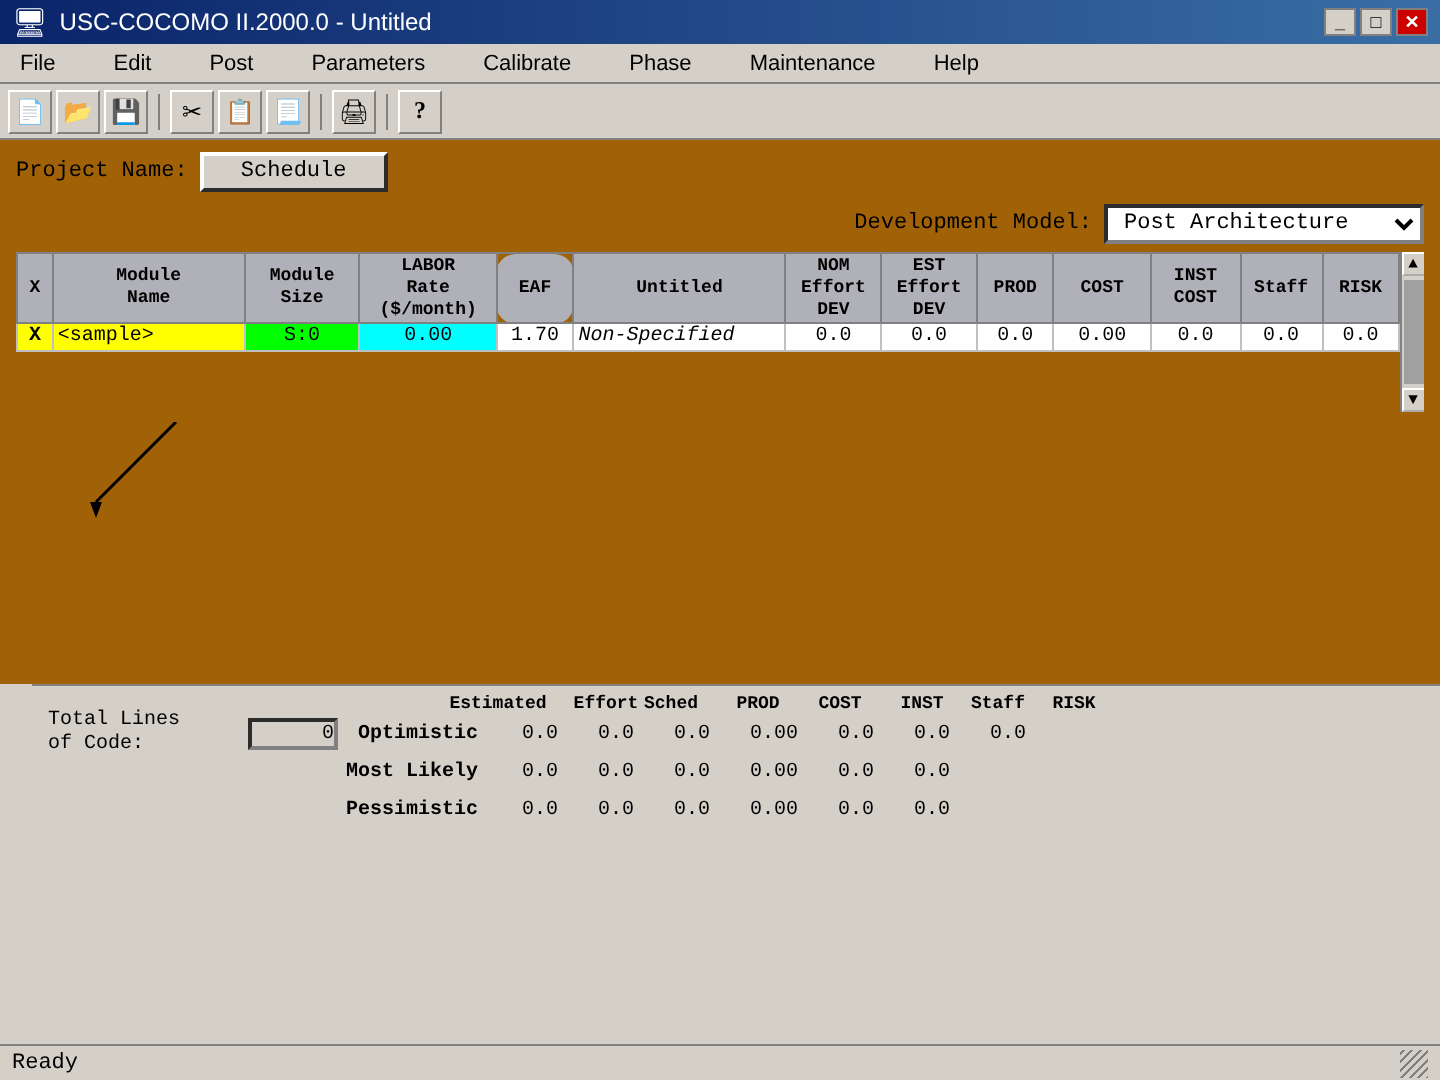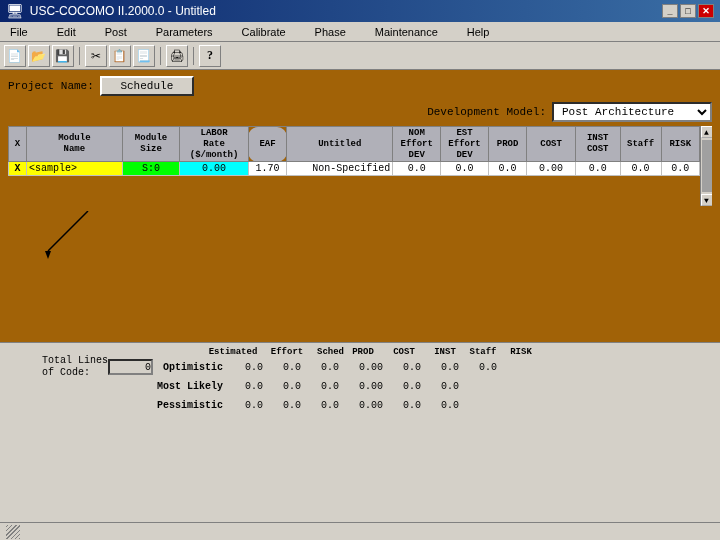--- a/index.html
+++ b/index.html
@@ -253,20 +253,21 @@
       font-size: 13px;
       line-height: 1.5;
       z-index: 10;
     }
 
     
     .bottom-area {
       background: #d4d0c8;
       padding: 4px 8px;
       margin-top: 2px;
+      margin-left: 16px;
     }
 
     
     .status-bar {
       background: #d4d0c8;
       border-top: 1px solid #808080;
       height: 18px;
       display: flex;
       align-items: center;
       padding: 0 6px;
@@ -376,21 +377,21 @@
           <th style="width:30px;">RISK</th>
         </tr>
       </thead>
       <tbody>
         <tr>
           <td>X</td>
           <td style="text-align:left;">&lt;sample&gt;</td>
           <td>S:0</td>
           <td>0.00</td>
           <td>1.70</td>
-          <td style="text-align:right;">Non-Specified</td>
+          <td style="text-align:left;font-style:italic;">Non-Specified</td>
           <td>0.0</td>
           <td>0.0</td>
           <td>0.0</td>
           <td>0.00</td>
           <td>0.0</td>
           <td>0.0</td>
           <td>0.0</td>
         </tr>
       </tbody>
     </table>
@@ -412,30 +413,30 @@
   </div>
 
 </div>
 
 <div class="bottom-area" style="border-top:1px solid #808080; margin-top:0;">
 
   <div style="display:flex; margin-bottom:1px;">
     <div style="width:190px;"></div>
     <div style="width:70px; font-family:'Courier New',monospace; font-size:9px; font-weight:bold; text-align:center;">Estimated</div>
     <div style="width:38px; font-family:'Courier New',monospace; font-size:9px; font-weight:bold; text-align:center;">Effort</div>
-    <div style="width:38px; font-family:'Courier New',monospace; font-size:9px; font-weight:bold; text-align:right;">Sched</div>
+    <div style="width:38px; font-family:'Courier New',monospace; font-size:9px; font-weight:bold; text-align:left;">Sched</div>
     <div style="width:38px; font-family:'Courier New',monospace; font-size:9px; font-weight:bold; text-align:center;">PROD</div>
     <div style="width:44px; font-family:'Courier New',monospace; font-size:9px; font-weight:bold; text-align:center;">COST</div>
     <div style="width:38px; font-family:'Courier New',monospace; font-size:9px; font-weight:bold; text-align:center;">INST</div>
     <div style="width:38px; font-family:'Courier New',monospace; font-size:9px; font-weight:bold; text-align:center;">Staff</div>
     <div style="width:38px; font-family:'Courier New',monospace; font-size:9px; font-weight:bold; text-align:center;">RISK</div>
   </div>
 
   <div style="display:flex; align-items:center; height:18px; margin-bottom:1px;">
-    <div style="width:100px; display:flex; align-items:center; gap:4px;justify-content:flex-end;">
+    <div style="width:100px; display:flex; align-items:center; gap:4px;">
       <span style="font-family:'Courier New',monospace; font-size:10px; line-height:1.2;">Total Lines<br>of Code:</span>
     </div>
     <input type="text" value="0" style="width: 45px; height: 16px; background: rgb(212, 208, 200); border: 2px inset rgb(128, 128, 128); font-family: &quot;Courier New&quot;, monospace; font-size: 10px; text-align: right; margin-right: 4px;">
     <div style="width:70px; font-family:'Courier New',monospace; font-size:10px; font-weight:bold; text-align:right; padding-right:4px;">Optimistic</div>
     <div style="width:38px; text-align:right; font-family:'Courier New',monospace; font-size:10px; padding-right:2px;">0.0</div>
     <div style="width:38px; text-align:right; font-family:'Courier New',monospace; font-size:10px; padding-right:2px;">0.0</div>
     <div style="width:38px; text-align:right; font-family:'Courier New',monospace; font-size:10px; padding-right:2px;">0.0</div>
     <div style="width:44px; text-align:right; font-family:'Courier New',monospace; font-size:10px; padding-right:2px;">0.00</div>
     <div style="width:38px; text-align:right; font-family:'Courier New',monospace; font-size:10px; padding-right:2px;">0.0</div>
     <div style="width:38px; text-align:right; font-family:'Courier New',monospace; font-size:10px; padding-right:2px;">0.0</div>
@@ -459,14 +460,15 @@
     <div style="width:38px; text-align:right; font-family:'Courier New',monospace; font-size:10px; padding-right:2px;">0.0</div>
     <div style="width:38px; text-align:right; font-family:'Courier New',monospace; font-size:10px; padding-right:2px;">0.0</div>
     <div style="width:44px; text-align:right; font-family:'Courier New',monospace; font-size:10px; padding-right:2px;">0.00</div>
     <div style="width:38px; text-align:right; font-family:'Courier New',monospace; font-size:10px; padding-right:2px;">0.0</div>
     <div style="width:38px; text-align:right; font-family:'Courier New',monospace; font-size:10px; padding-right:2px;">0.0</div>
     <div style="width:38px; text-align:right; font-family:'Courier New',monospace; font-size:10px; padding-right:2px;"></div>
   </div>
 </div>
 
 <div class="status-bar">
+  <span class="status-bar-text">Ready</span>
   <div class="resize-handle"></div>
 </div>
 
 </body></html>

